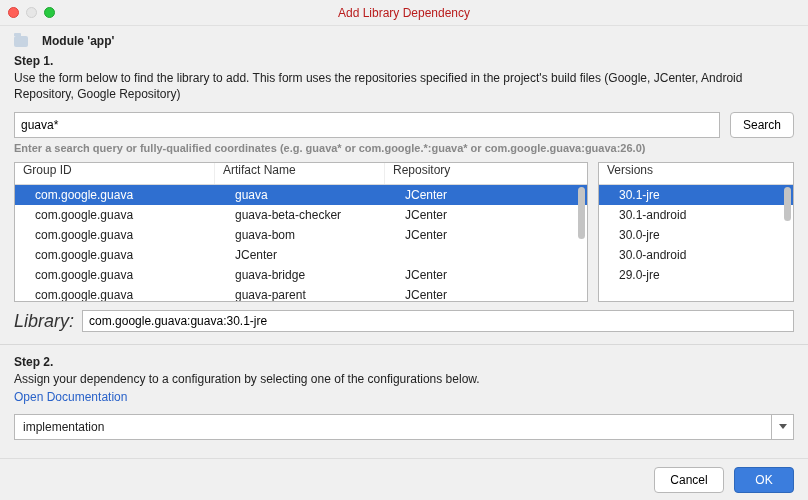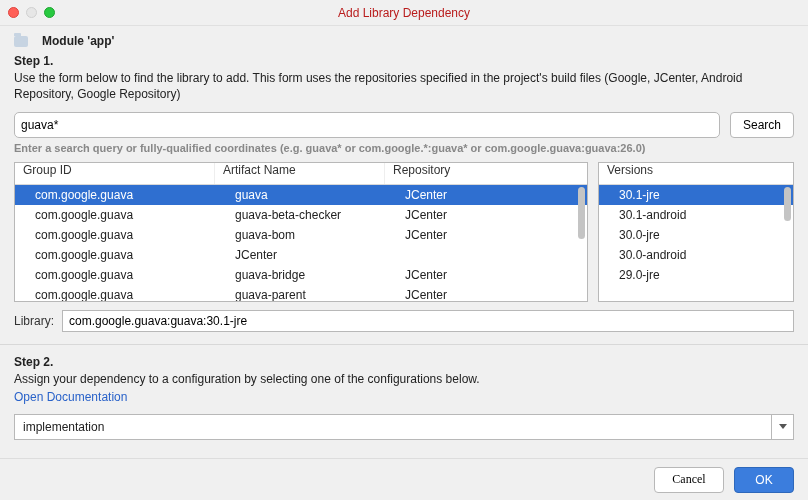--- a/index.html
+++ b/index.html
@@ -60,21 +60,21 @@
     content:""; position:absolute; top:-3px; left:0;
     width:7px; height:3px; background:#c7d4e2; border-radius:1px 1px 0 0;
   }
   .step-title { font-weight: bold; margin-bottom: 2px; }
   .step-desc { color: #222; line-height: 1.35; margin-bottom: 10px; }
   .search-row { display: flex; gap: 10px; margin-bottom: 4px; }
   .search-input {
     flex: 1;
     height: 26px;
     border: 1px solid #b8b8b8;
-    border-radius: 5px;
+    border-radius: 0;
     padding: 0 6px;
     font-size: 12px;
     background: #fff;
   }
   .btn {
     height: 26px;
     border: 1px solid #b8b8b8;
     background: #fff;
     border-radius: 4px;
     padding: 0 12px;
@@ -133,21 +133,21 @@
     background: #c4c4c4;
     border-radius: 4px;
     width: 7px;
   }
   .library-row {
     display: flex;
     align-items: center;
     gap: 8px;
     margin-bottom: 12px;
   }
-  .library-label { color: #333; font-size: 12px; }
+  .library-label { color: #333; font-size: 18px; font-style: italic; }
   .library-input {
     flex:1;
     height: 22px;
     border: 1px solid #b8b8b8;
     background: #fff;
     padding: 4px 6px;
     font-size: 12px;
   }
   .link { color: #2962c9; cursor: pointer; }
   .config-select-wrap {
@@ -181,21 +181,21 @@
     gap: 10px;
     padding: 0 14px;
     background: #f0f0f0;
   }
   .btn-primary {
     background: #3b7ddd;
     border: 1px solid #2e68bb;
     color: #fff;
     min-width: 60px;
   }
-  .btn-default { min-width: 70px; font-family: Liberation Serif, serif; }
+  .btn-default { min-width: 70px; }
   .divider { height:1px; background:#d8d8d8; margin: 0 -14px 10px -14px; }
 </style>
 </head>
 <body>
 
 <div class="titlebar">
   <div class="traffic">
     <span class="close-dot"></span>
     <span class="min-dot"></span>
     <span class="max-dot"></span>

